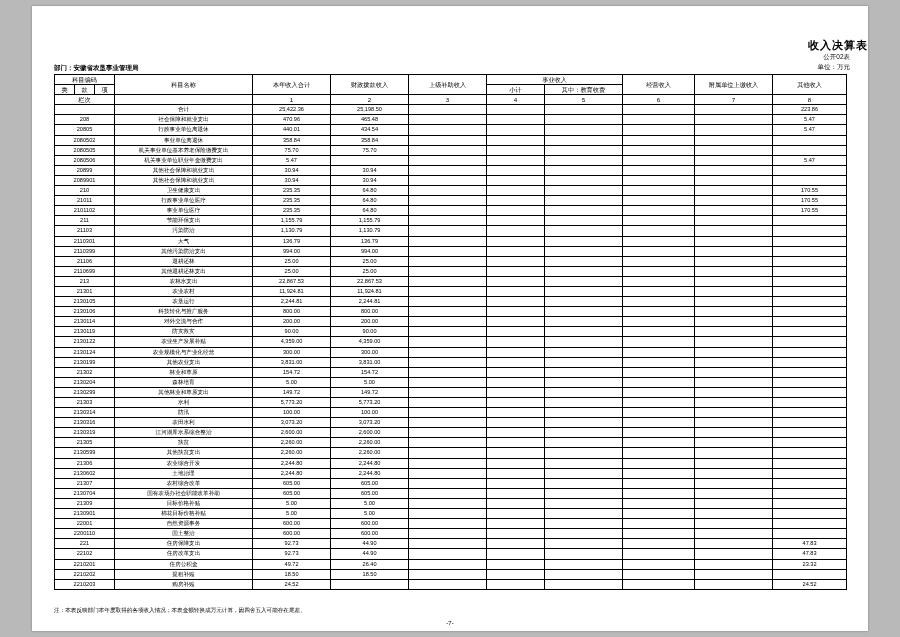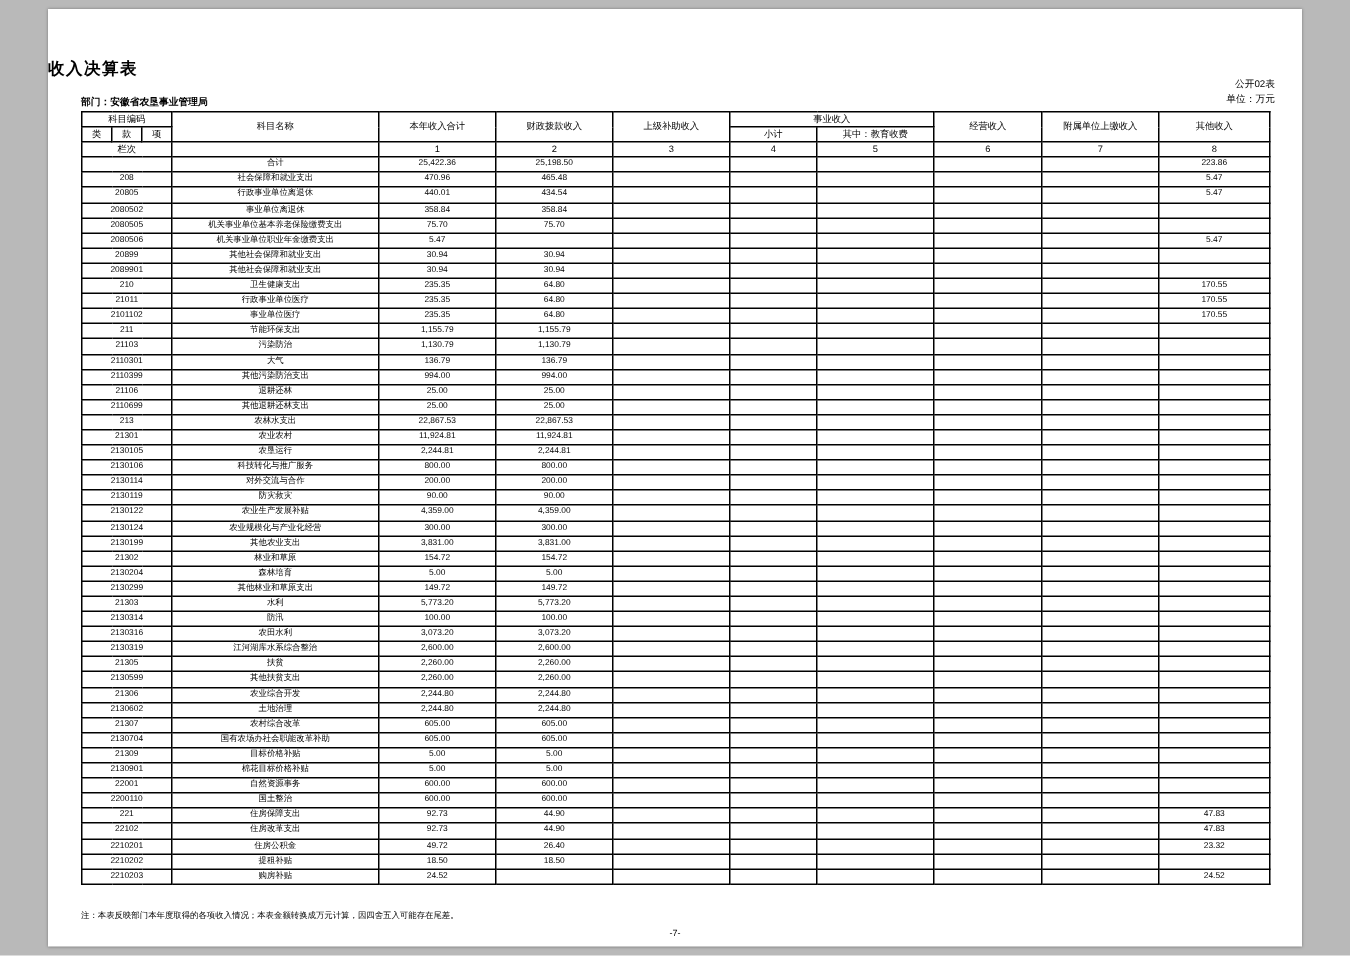--- a/index.html
+++ b/index.html
@@ -10,21 +10,21 @@
     overflow:hidden;
   }
   .page{
     position:absolute;
     left:32px;top:6px;
     width:836px;height:625px;
     background:#ffffff;
     box-shadow:0 0 2px rgba(0,0,0,.35);
   }
   .doc-title{
-    text-align:left;
+    text-align:right;
     font-size:11px;
     font-weight:bold;
     margin-top:32px;
     letter-spacing:1px;
     color:#000;
   }
   .meta-right{
     position:absolute;
     right:18px;
     top:46px;

